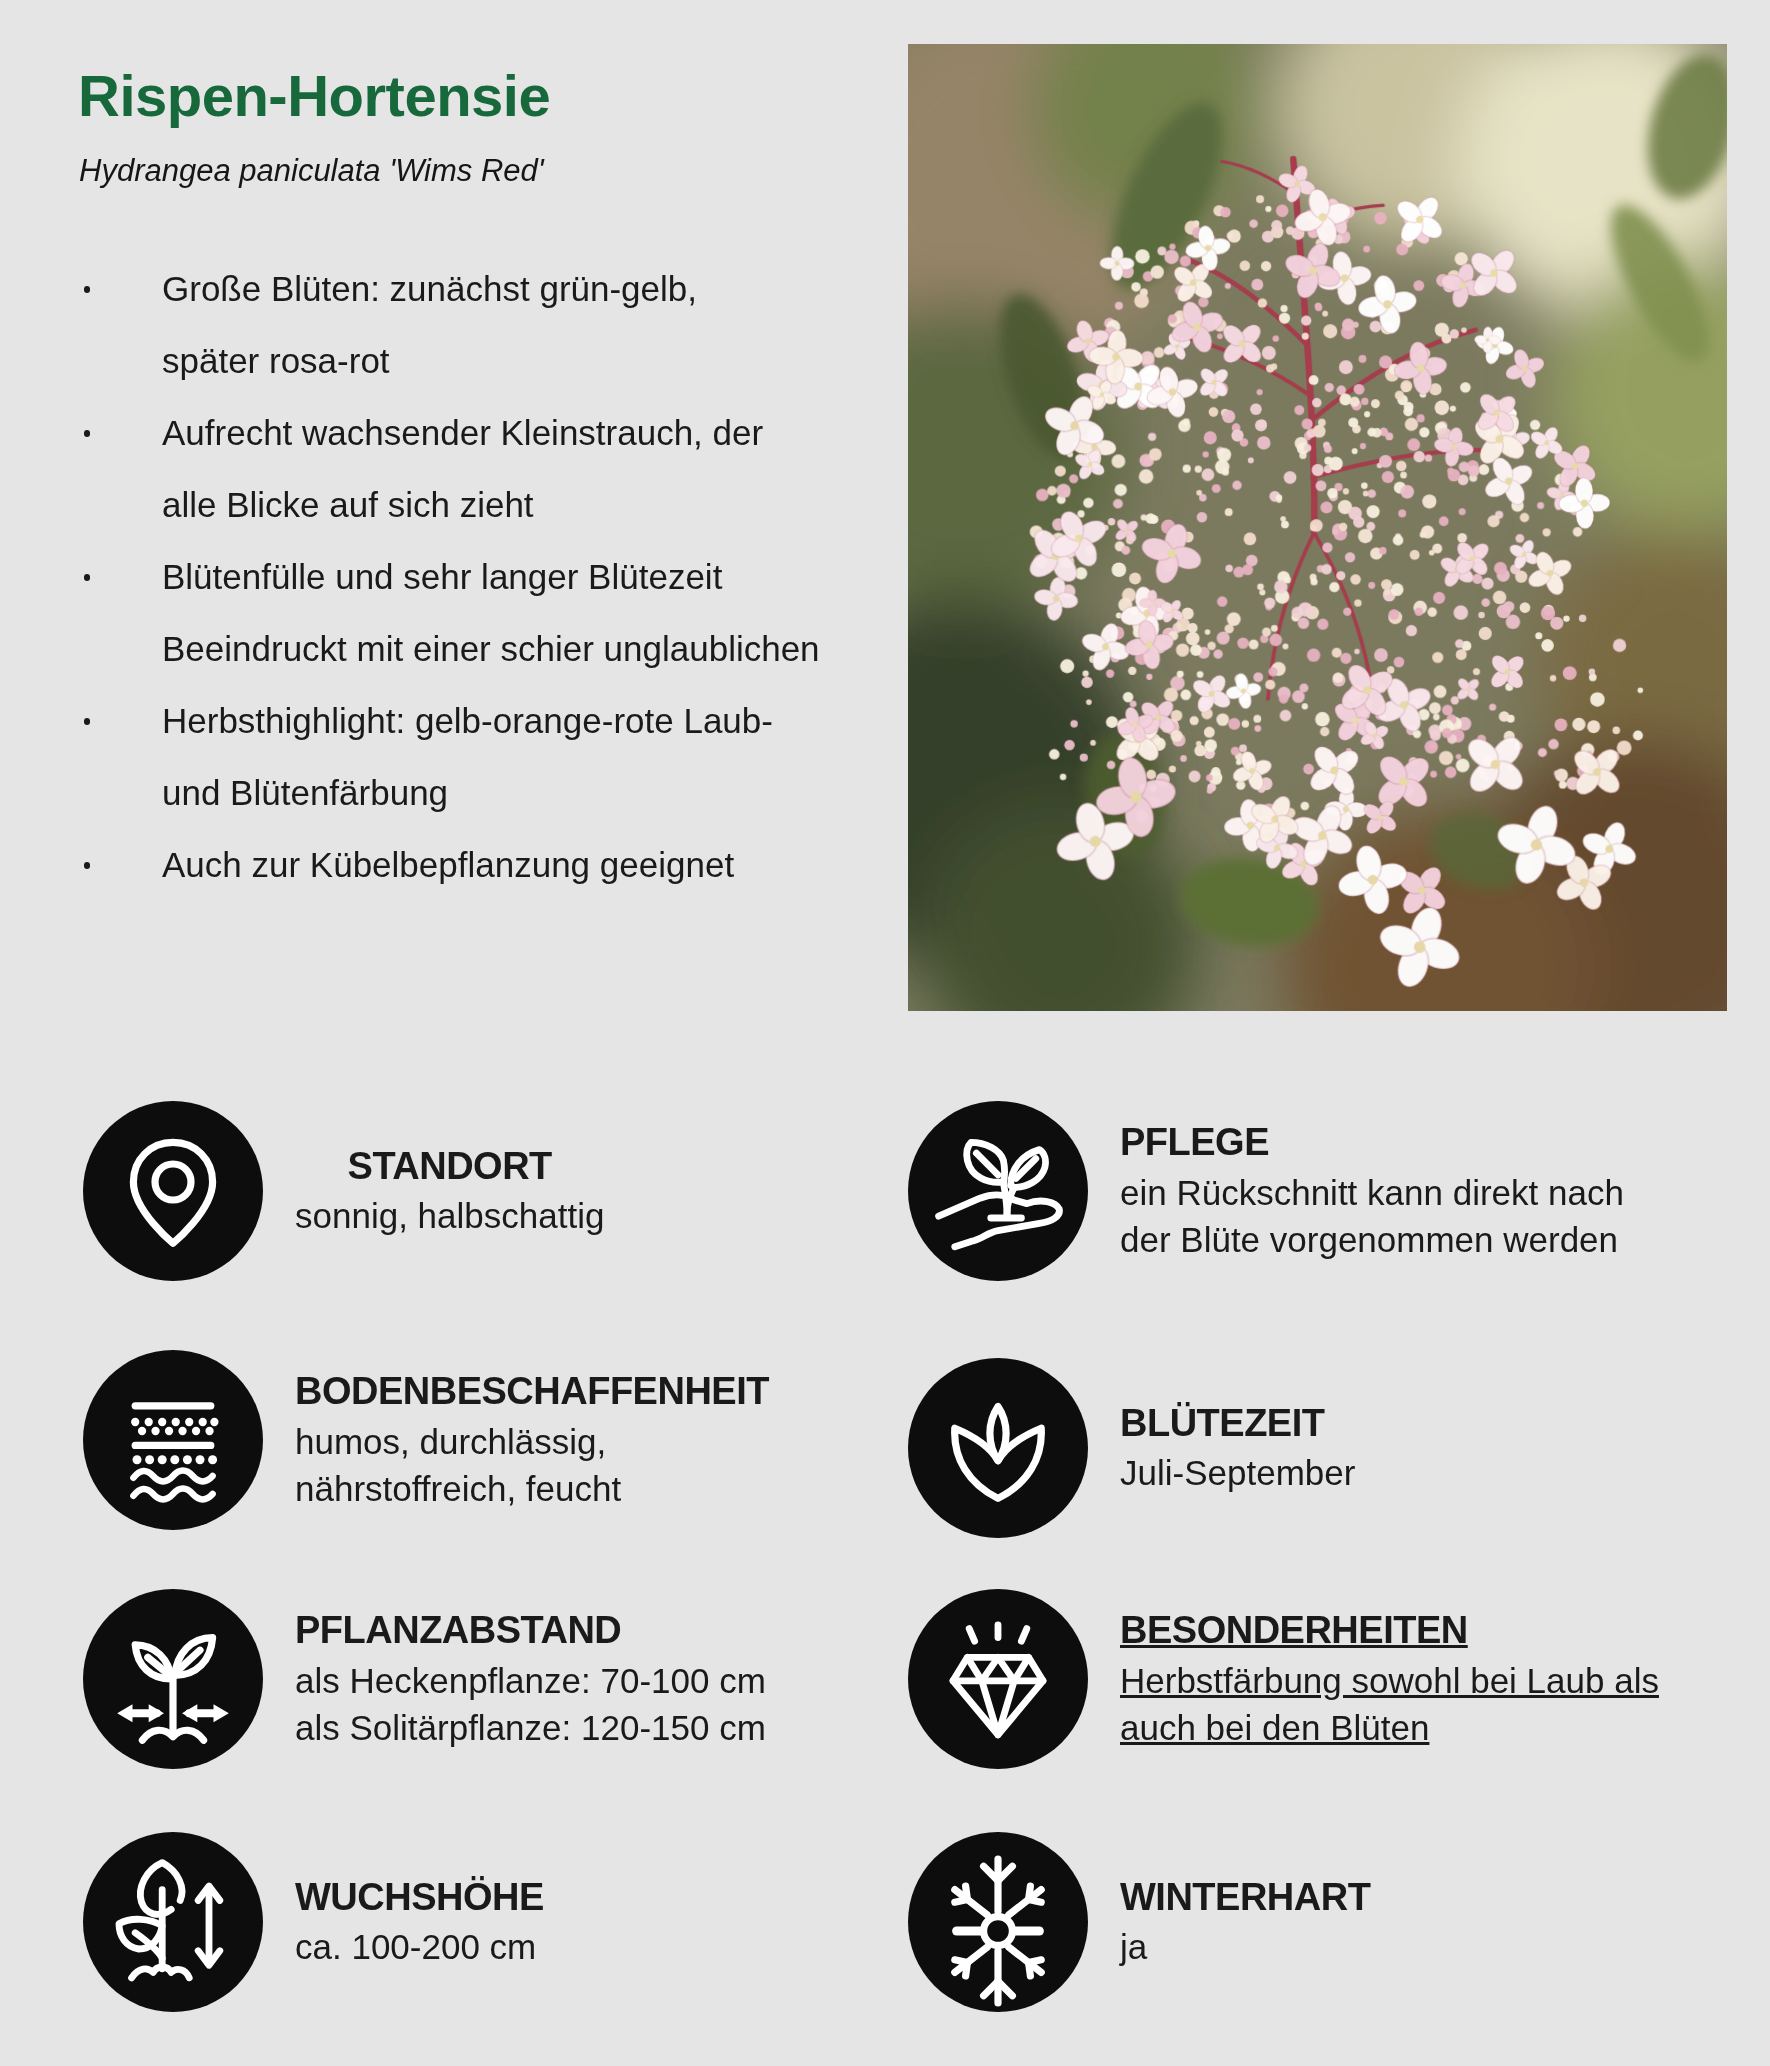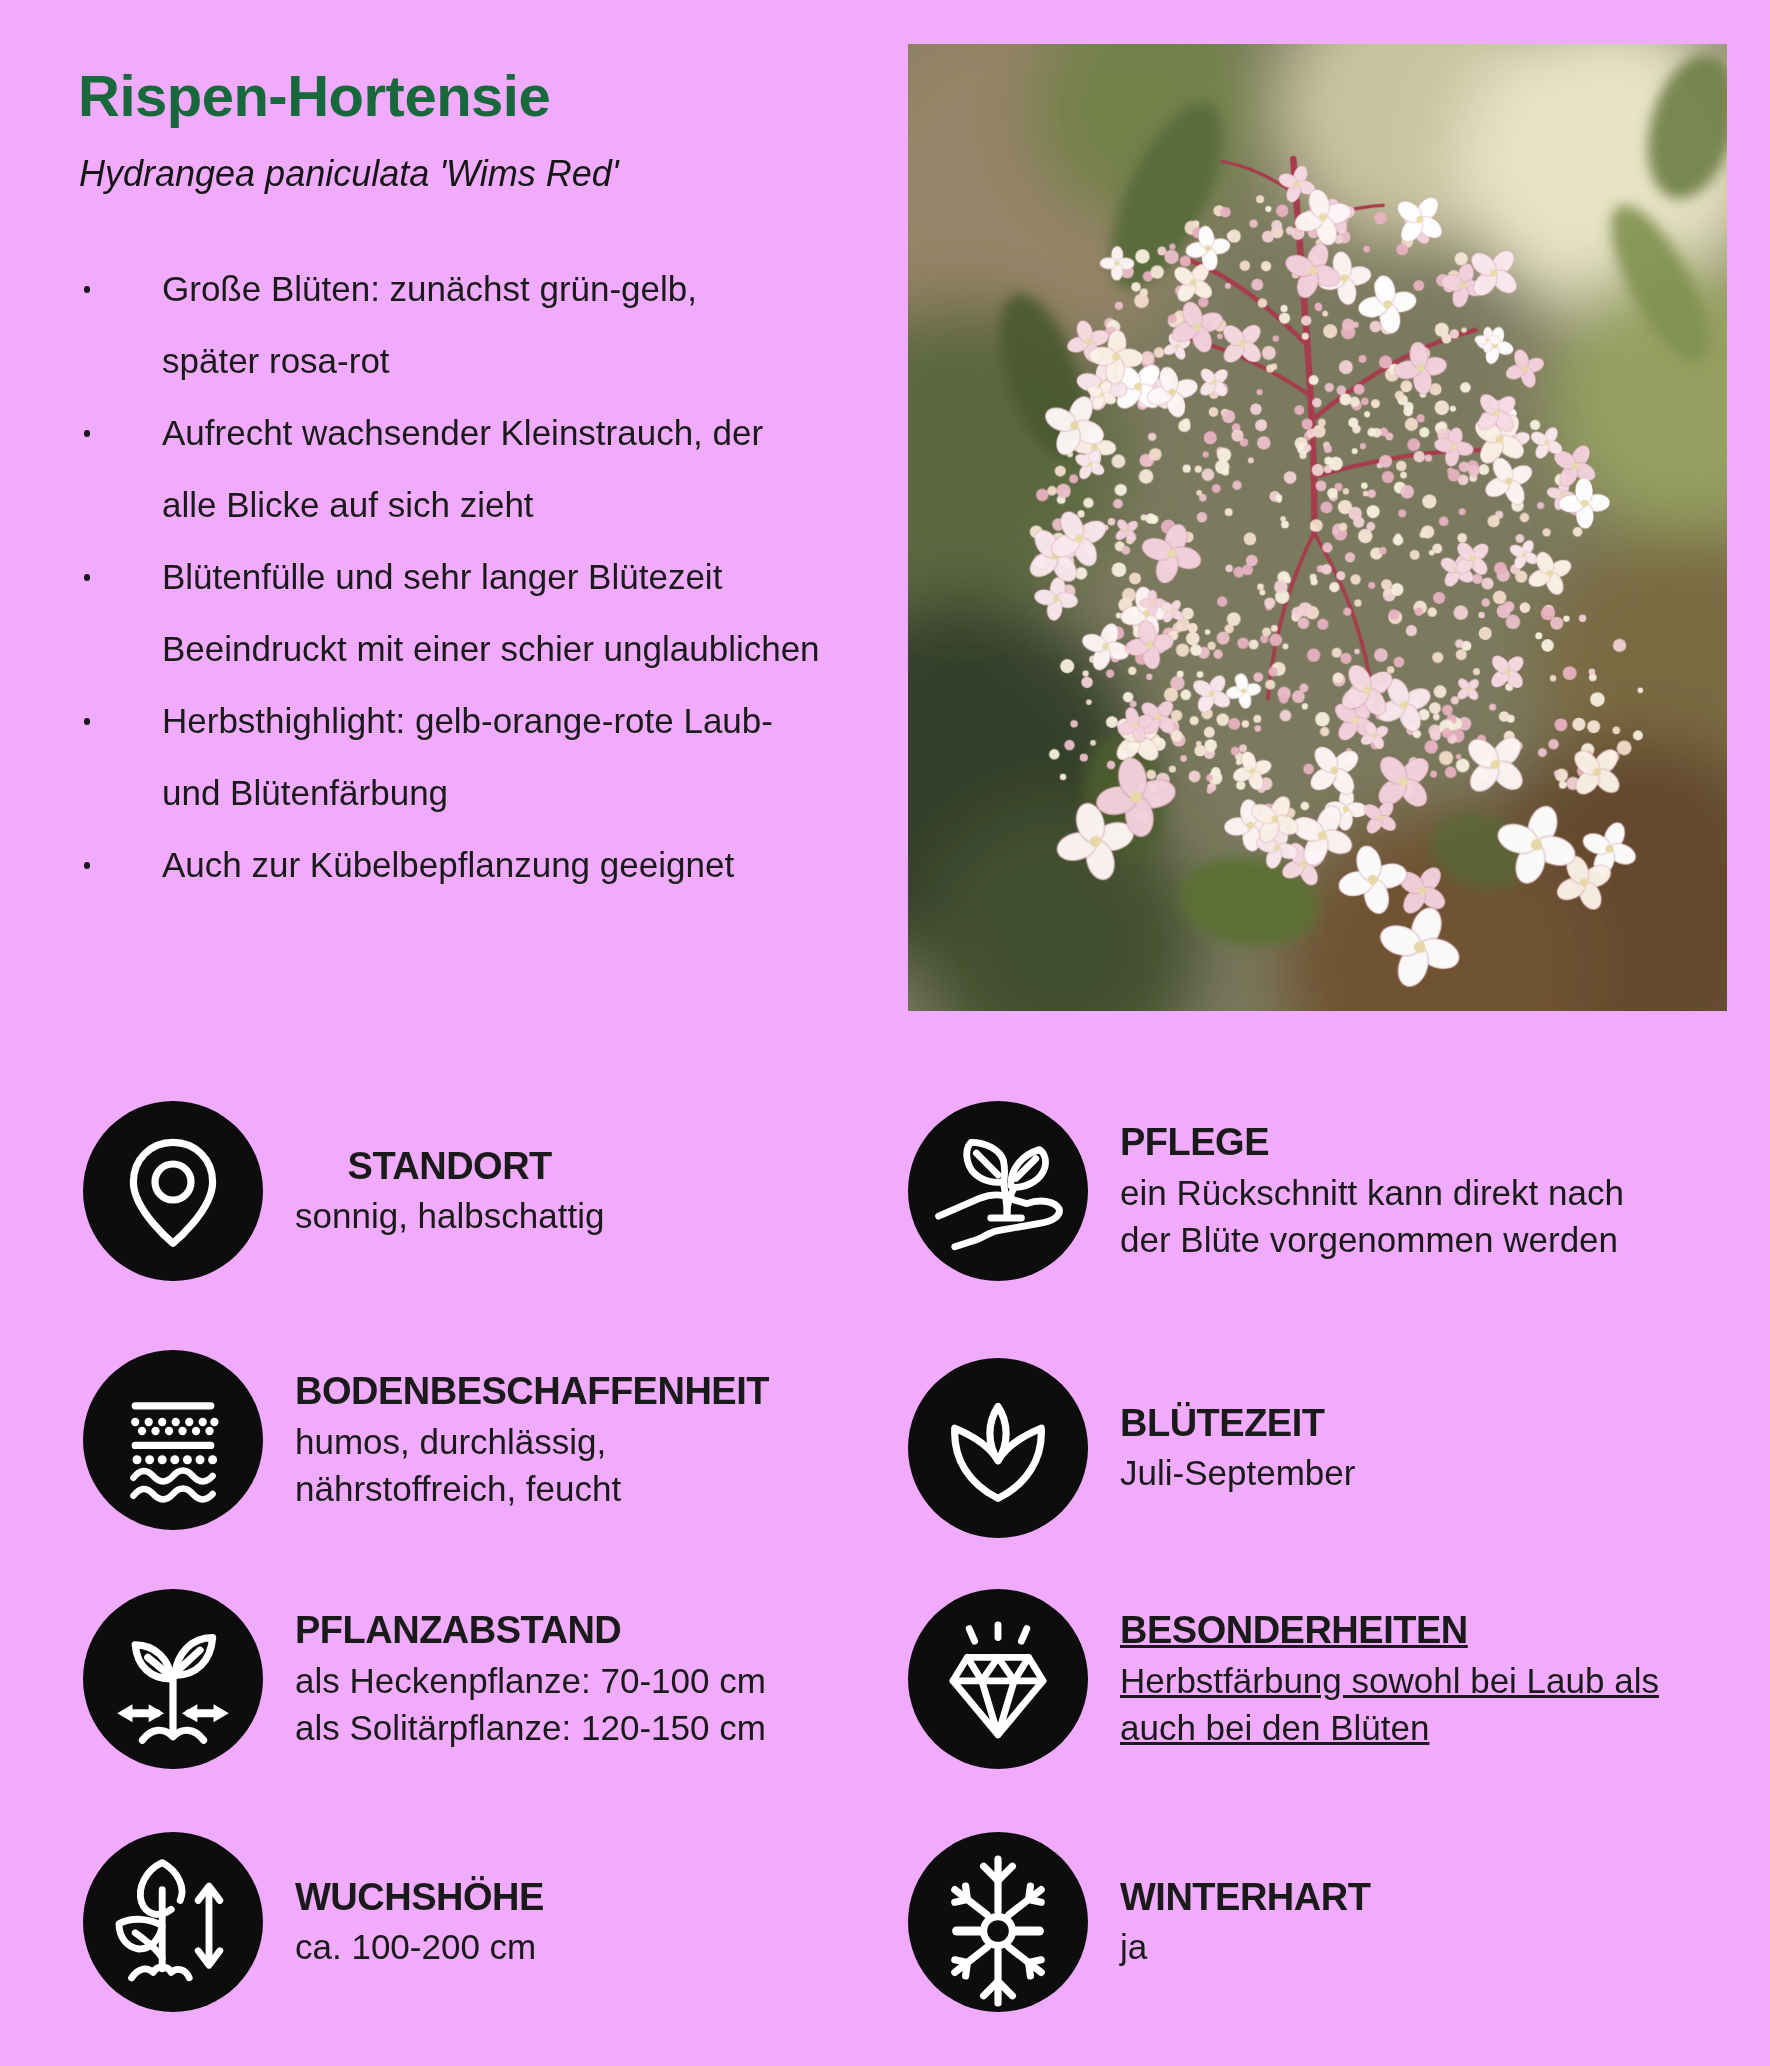--- a/index.html
+++ b/index.html
@@ -1,26 +1,26 @@
 <!DOCTYPE html>
 <html style="font-size:7.4px"><head>
 <meta charset="utf-8">
 <style>
   html,body{margin:0;padding:0;background:#ffffff;}
   .page{
-    position:relative;width:1771px;height:2066px;background:#f0abfc;
+    position:relative;width:1771px;height:2066px;background:#e5e5e5;
     font-family:"Liberation Sans",sans-serif;color:#1a1a1a;overflow:hidden;
   }
   .title{
     position:absolute;left:78px;top:64px;margin:0;
     font-size:58px;font-weight:700;letter-spacing:-0.5px;color:#17693c;line-height:1.1;
   }
   .subtitle{
     position:absolute;left:79px;top:152px;
-    font-size:36px;font-style:italic;color:#161616;line-height:1.2;
+    font-size:31px;font-style:italic;color:#161616;line-height:1.2;
   }
   ul.bullets{
     position:absolute;left:79px;top:253px;width:821px;
     margin:0;padding:0;list-style:none;
     font-size:35px;line-height:72px;color:#1a1a1a;
   }
   ul.bullets li{position:relative;padding-left:56px;}
   ul.bullets li::before{
     content:"";position:absolute;left:4.6px;top:33px;
     width:6.5px;height:6.5px;border-radius:50%;background:#1a1a1a;

